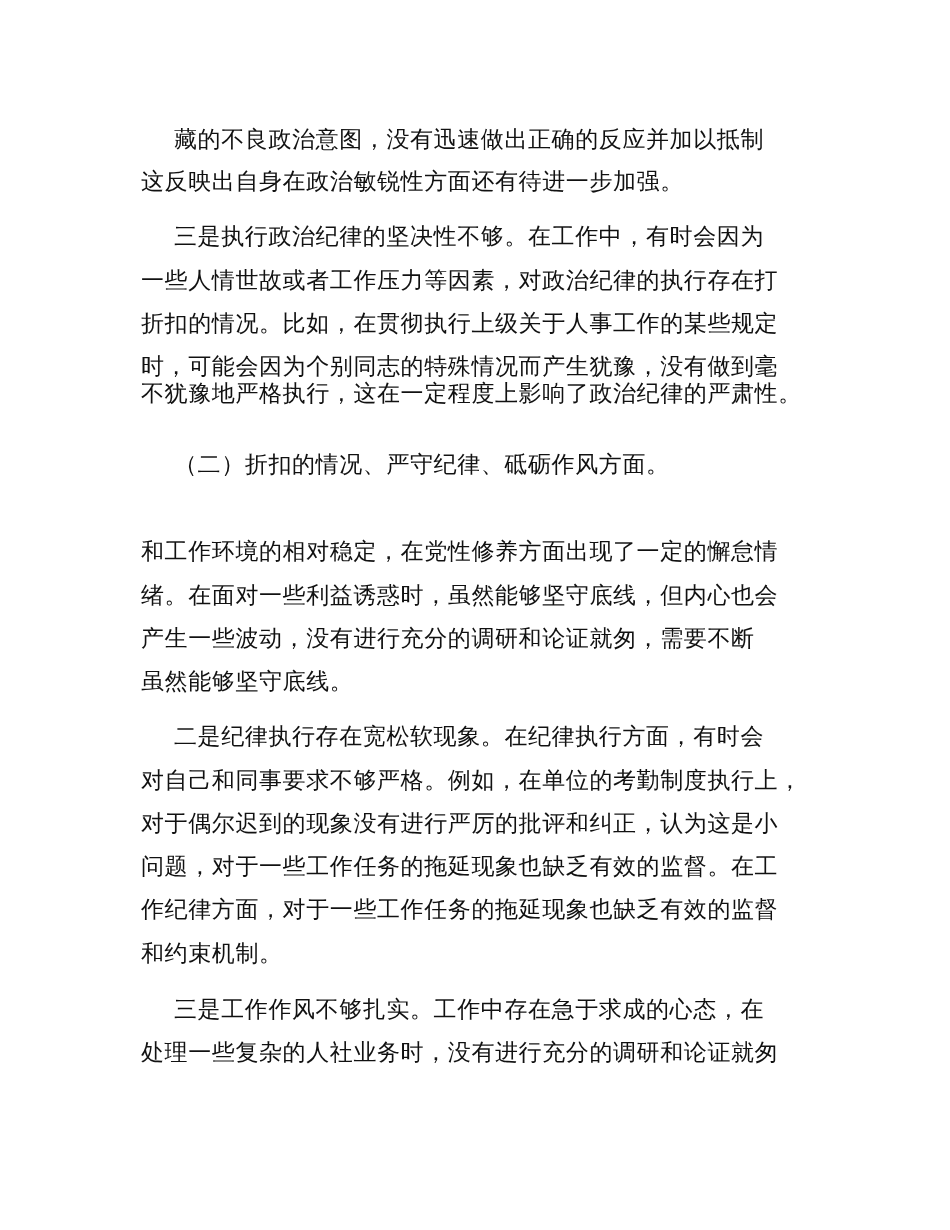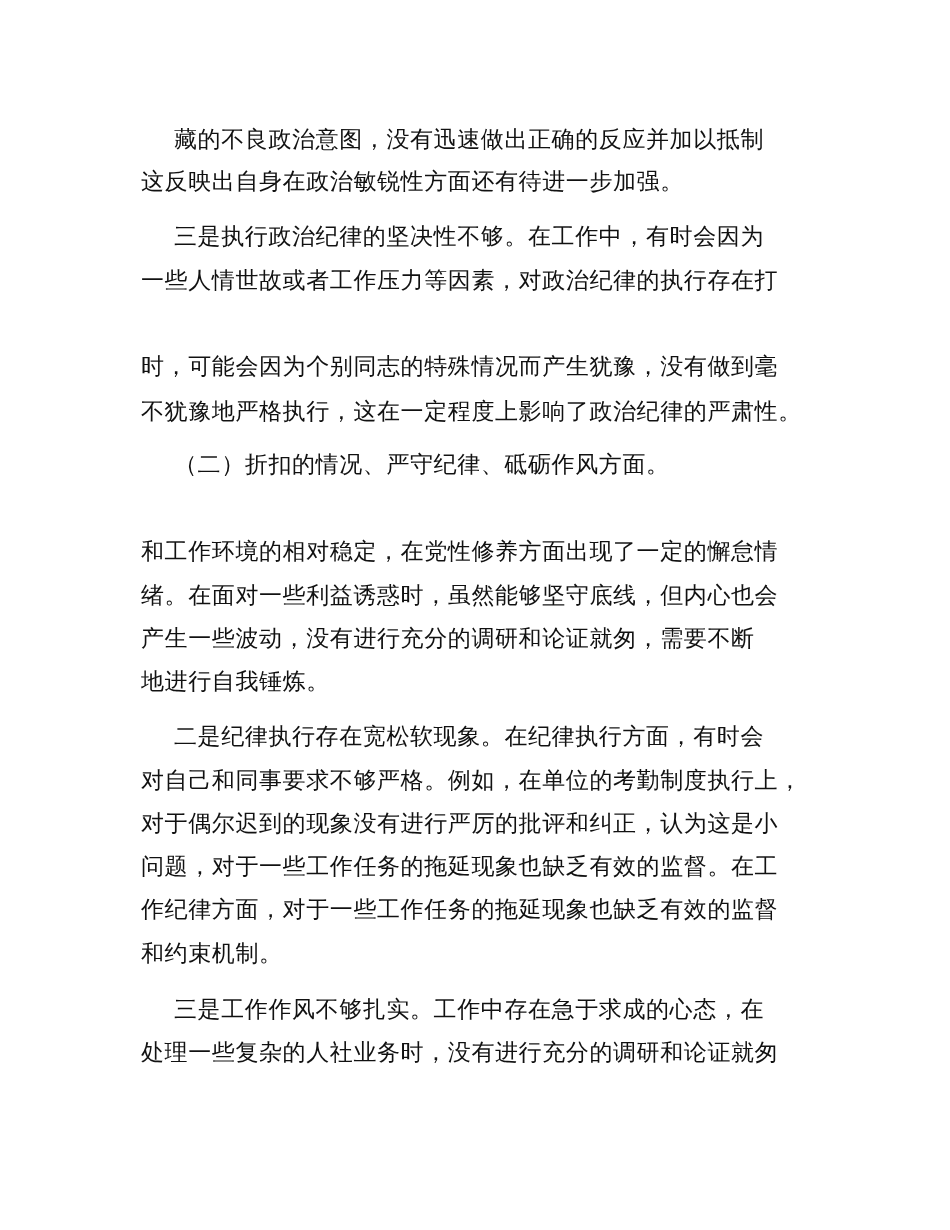--- a/index.html
+++ b/index.html
@@ -17,29 +17,30 @@
 </style>
 </head>
 <body>
 
 <div class="page">
   <div class="line indent" style="top:124px">藏的不良政治意图，没有迅速做出正确的反应并加以抵制</div>
   <div class="line" style="top:166px">这反映出自身在政治敏锐性方面还有待进一步加强。</div>
 
   <div class="line indent" style="top:221px">三是执行政治纪律的坚决性不够。在工作中，有时会因为</div>
   <div class="line" style="top:265px">一些人情世故或者工作压力等因素，对政治纪律的执行存在打</div>
+  <div class="line" style="top:308px">折扣的情况。比如，在贯彻执行上级关于人事工作的某些规定</div>
   <div class="line" style="top:351px">时，可能会因为个别同志的特殊情况而产生犹豫，没有做到毫</div>
-  <div class="line" style="top:396px">不犹豫地严格执行，这在一定程度上影响了政治纪律的严肃性。</div>
+  <div class="line" style="top:378px">不犹豫地严格执行，这在一定程度上影响了政治纪律的严肃性。</div>
 
   <div class="line indent" style="top:449px">（二）折扣的情况、严守纪律、砥砺作风方面。</div>
 
   <div class="line" style="top:536px">和工作环境的相对稳定，在党性修养方面出现了一定的懈怠情</div>
   <div class="line" style="top:580px">绪。在面对一些利益诱惑时，虽然能够坚守底线，但内心也会</div>
   <div class="line" style="top:623px">产生一些波动，没有进行充分的调研和论证就匆，需要不断</div>
-  <div class="line" style="top:666px">地进行自我锤炼。</div>
+  <div class="line" style="top:666px">虽然能够坚守底线。</div>
 
   <div class="line indent" style="top:721px">二是纪律执行存在宽松软现象。在纪律执行方面，有时会</div>
   <div class="line" style="top:765px">对自己和同事要求不够严格。例如，在单位的考勤制度执行上，</div>
   <div class="line" style="top:808px">对于偶尔迟到的现象没有进行严厉的批评和纠正，认为这是小</div>
   <div class="line" style="top:851px">问题，对于一些工作任务的拖延现象也缺乏有效的监督。在工</div>
   <div class="line" style="top:894px">作纪律方面，对于一些工作任务的拖延现象也缺乏有效的监督</div>
   <div class="line" style="top:938px">和约束机制。</div>
 
   <div class="line indent" style="top:994px">三是工作作风不够扎实。工作中存在急于求成的心态，在</div>
   <div class="line" style="top:1037px">处理一些复杂的人社业务时，没有进行充分的调研和论证就匆</div>

